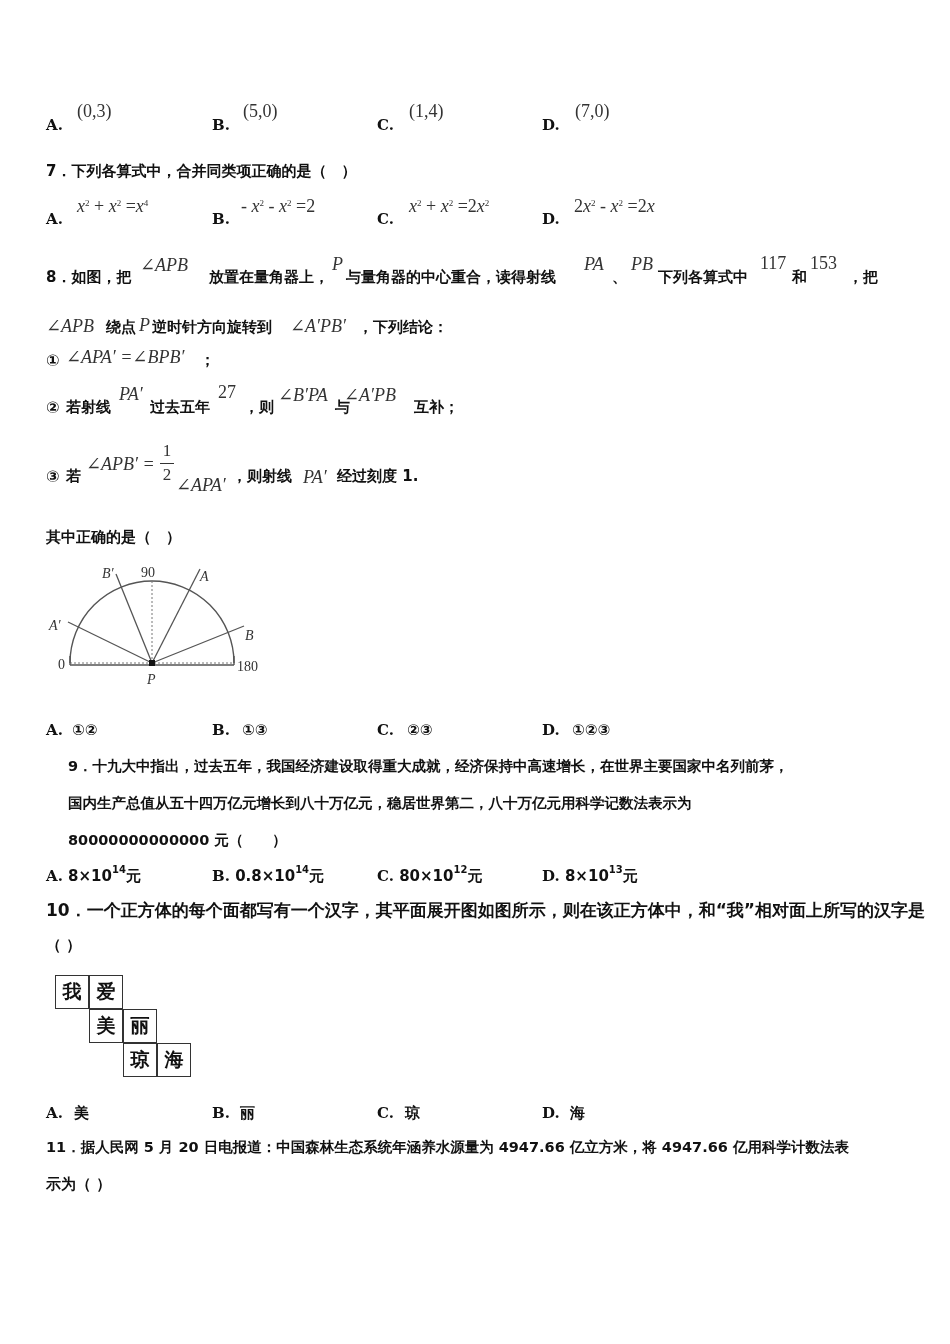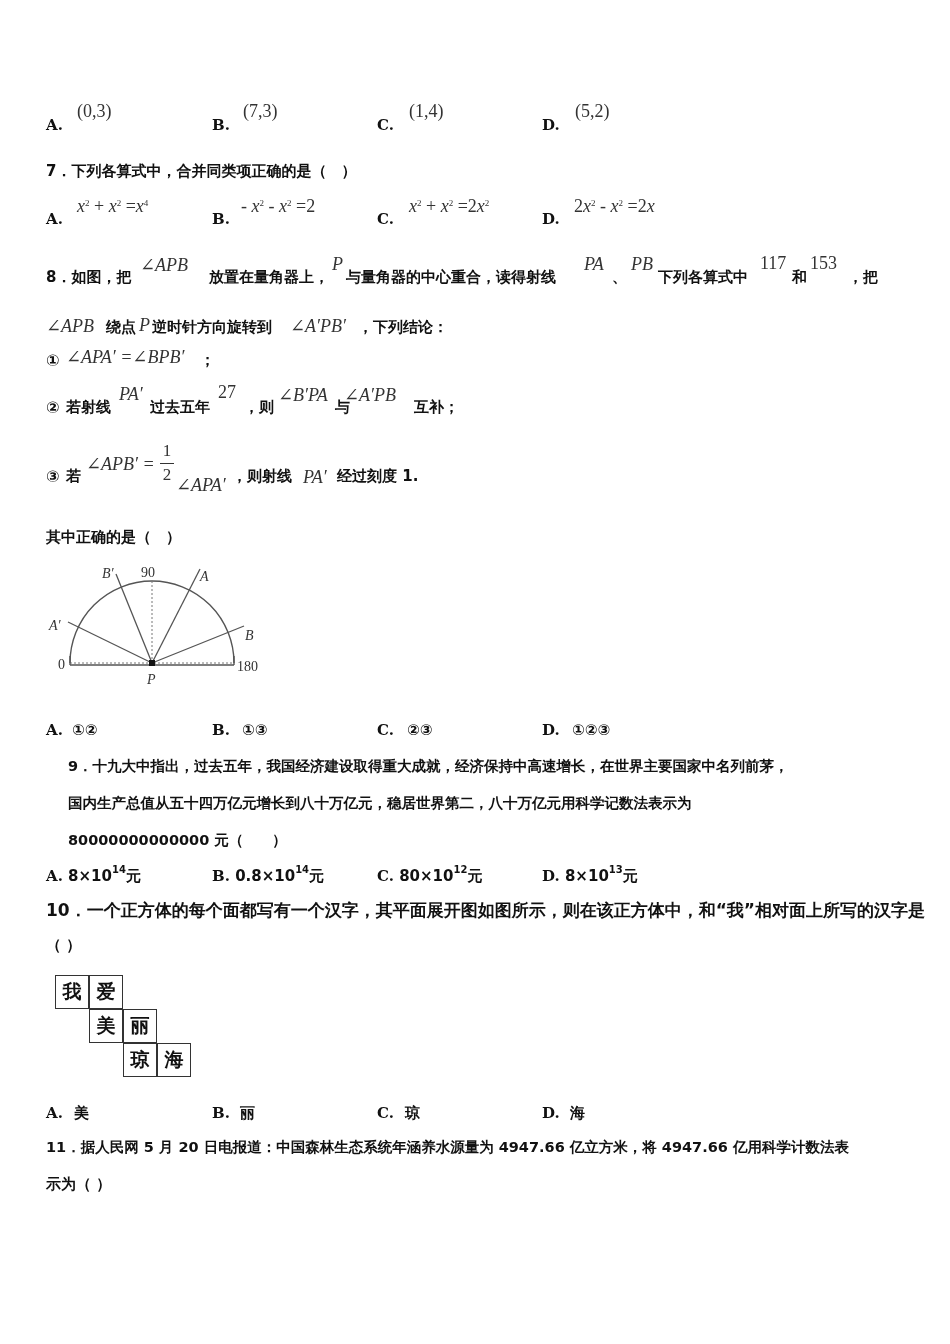--- a/index.html
+++ b/index.html
@@ -21,25 +21,25 @@
     font-weight: bold; font-size: 19px; background: #fff;
   }
 </style>
 </head>
 <body>
 
 <div>
   <span class="abs opt-letter" style="left:46px;top:116px">A.</span>
   <span class="abs math" style="left:77px;top:101px">(0,3)</span>
   <span class="abs opt-letter" style="left:212px;top:116px">B.</span>
-  <span class="abs math" style="left:243px;top:101px">(7,3)</span>
+  <span class="abs math" style="left:243px;top:101px">(5,0)</span>
   <span class="abs opt-letter" style="left:377px;top:116px">C.</span>
   <span class="abs math" style="left:409px;top:101px">(1,4)</span>
   <span class="abs opt-letter" style="left:542px;top:116px">D.</span>
-  <span class="abs math" style="left:575px;top:101px">(5,2)</span>
+  <span class="abs math" style="left:575px;top:101px">(7,0)</span>
 </div>
 
 <div class="abs q-text" style="left:46px;top:162px">7．下列各算式中，合并同类项正确的是（　）</div>
 <div>
   <span class="abs opt-letter" style="left:46px;top:210px">A.</span>
   <span class="abs math" style="left:77px;top:196px"><i>x</i><span class="sup-s">2</span> + <i>x</i><span class="sup-s">2</span> =<i>x</i><span class="sup-s">4</span></span>
   <span class="abs opt-letter" style="left:212px;top:210px">B.</span>
   <span class="abs math" style="left:241px;top:196px">- <i>x</i><span class="sup-s">2</span> - <i>x</i><span class="sup-s">2</span> =2</span>
   <span class="abs opt-letter" style="left:377px;top:210px">C.</span>
   <span class="abs math" style="left:409px;top:196px"><i>x</i><span class="sup-s">2</span> + <i>x</i><span class="sup-s">2</span> =2<i>x</i><span class="sup-s">2</span></span>

